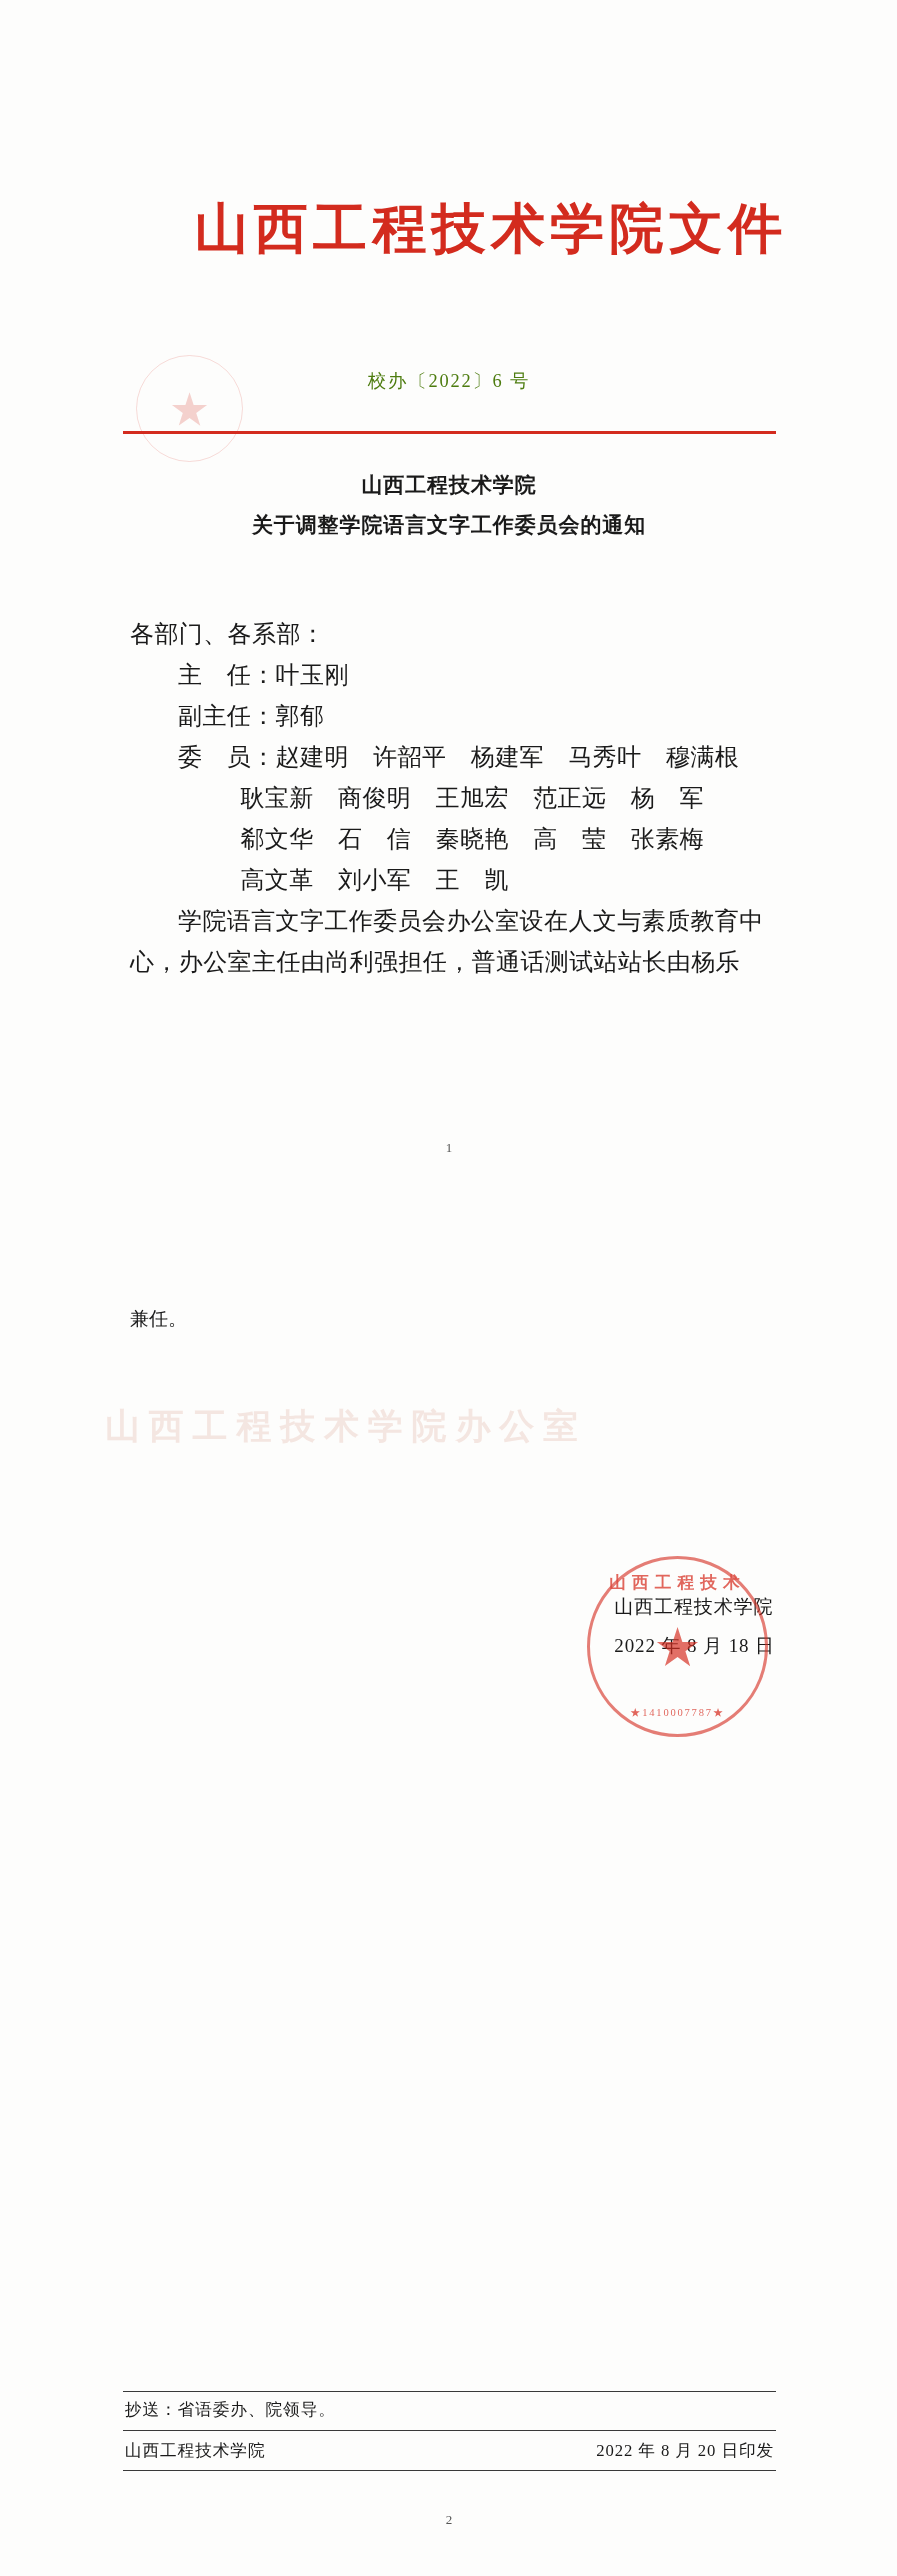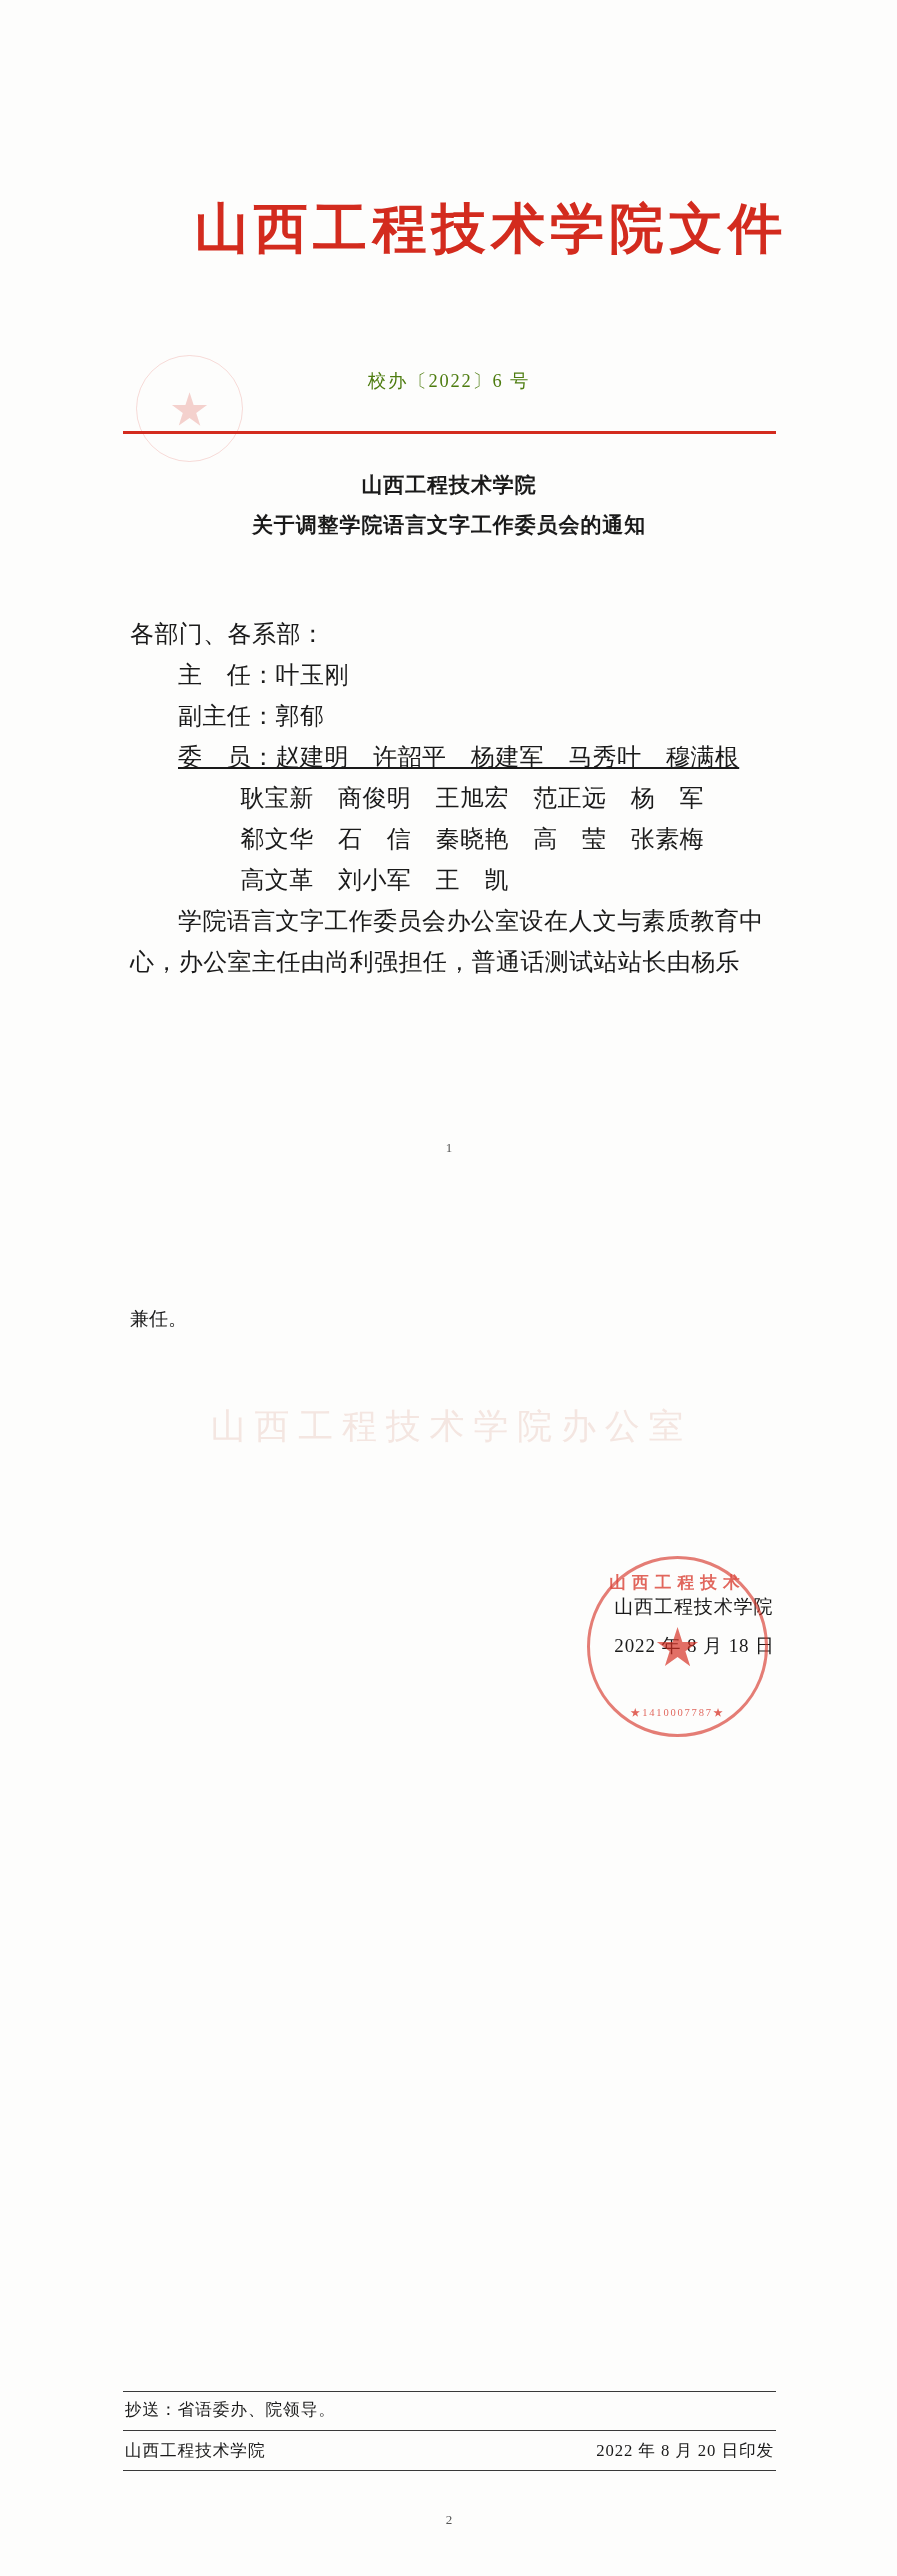--- a/index.html
+++ b/index.html
@@ -101,21 +101,20 @@
     font-size: 24px;
     line-height: 41px;
     letter-spacing: 0.4px;
   }
   .p-plain { text-indent: 0; }
   .p-indent { text-indent: 2em; }
 
   .roster-line {
     text-indent: 2em;
     white-space: pre;
-    text-decoration: underline;
   }
   .roster-cont {
     text-indent: 4.6em;
     white-space: pre;
   }
 
   .page-num-1 {
     position: absolute;
     top: 1140px;
     left: 0;
@@ -133,23 +132,23 @@
     font-size: 19px;
     line-height: 41px;
   }
 
   
   .watermark {
     position: absolute;
     top: 1403px;
     left: 105px;
     width: 693px;
-    text-align: center;
+    text-align: left;
     font-size: 35px;
-    font-weight: normal;
+    font-weight: bold;
     letter-spacing: 8.8px;
     color: rgba(200, 110, 90, 0.16);
     white-space: nowrap;
     pointer-events: none;
   }
 
   
   .signature {
     position: absolute;
     top: 1587px;

